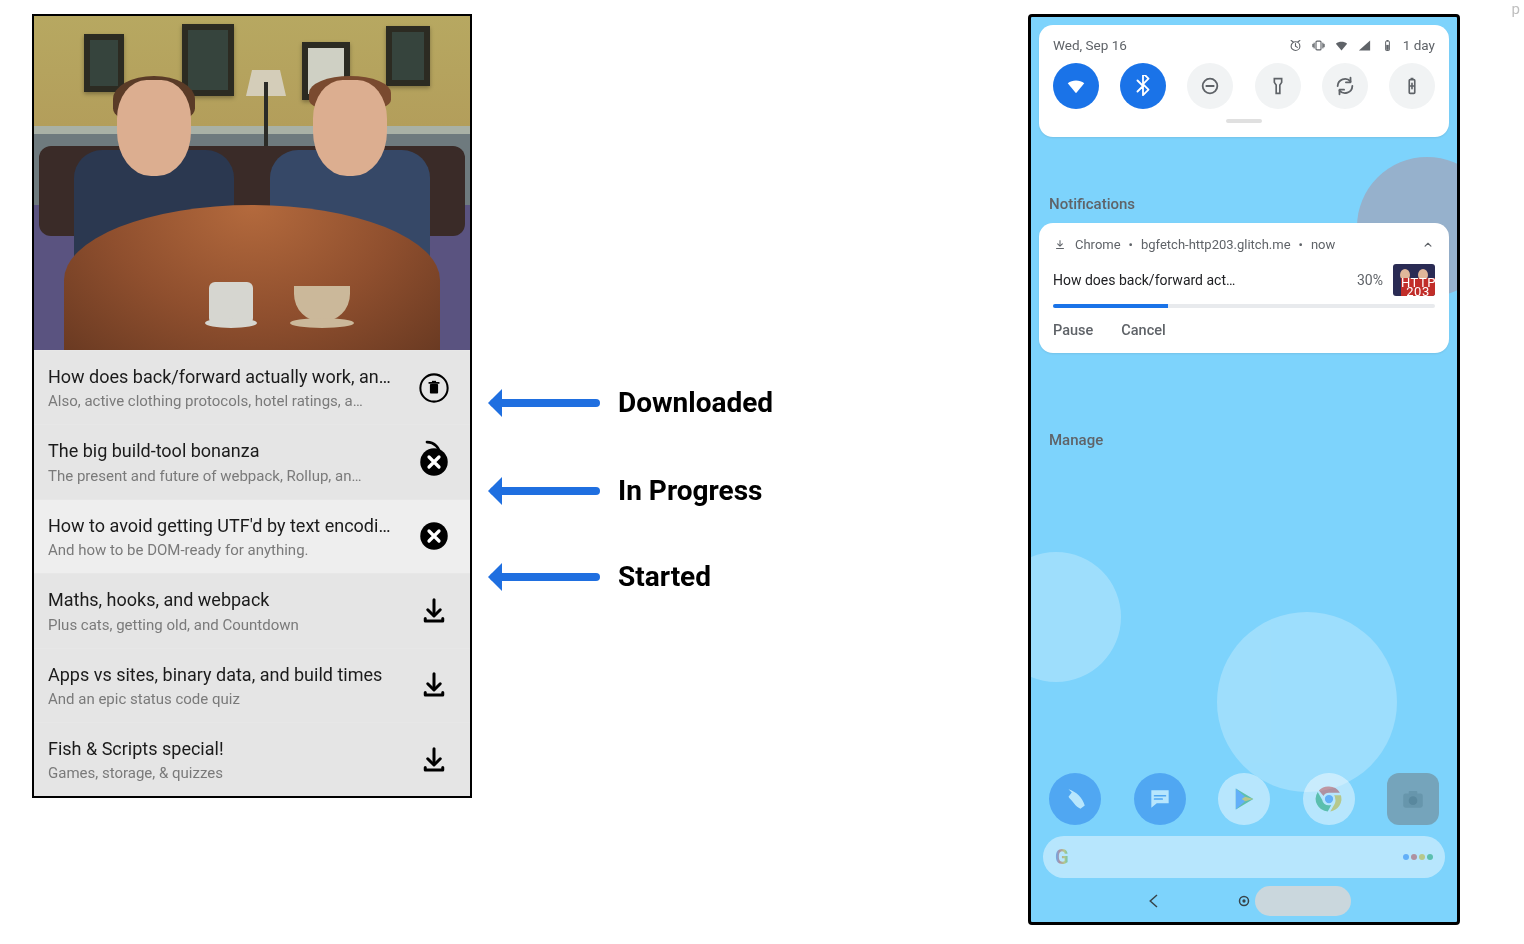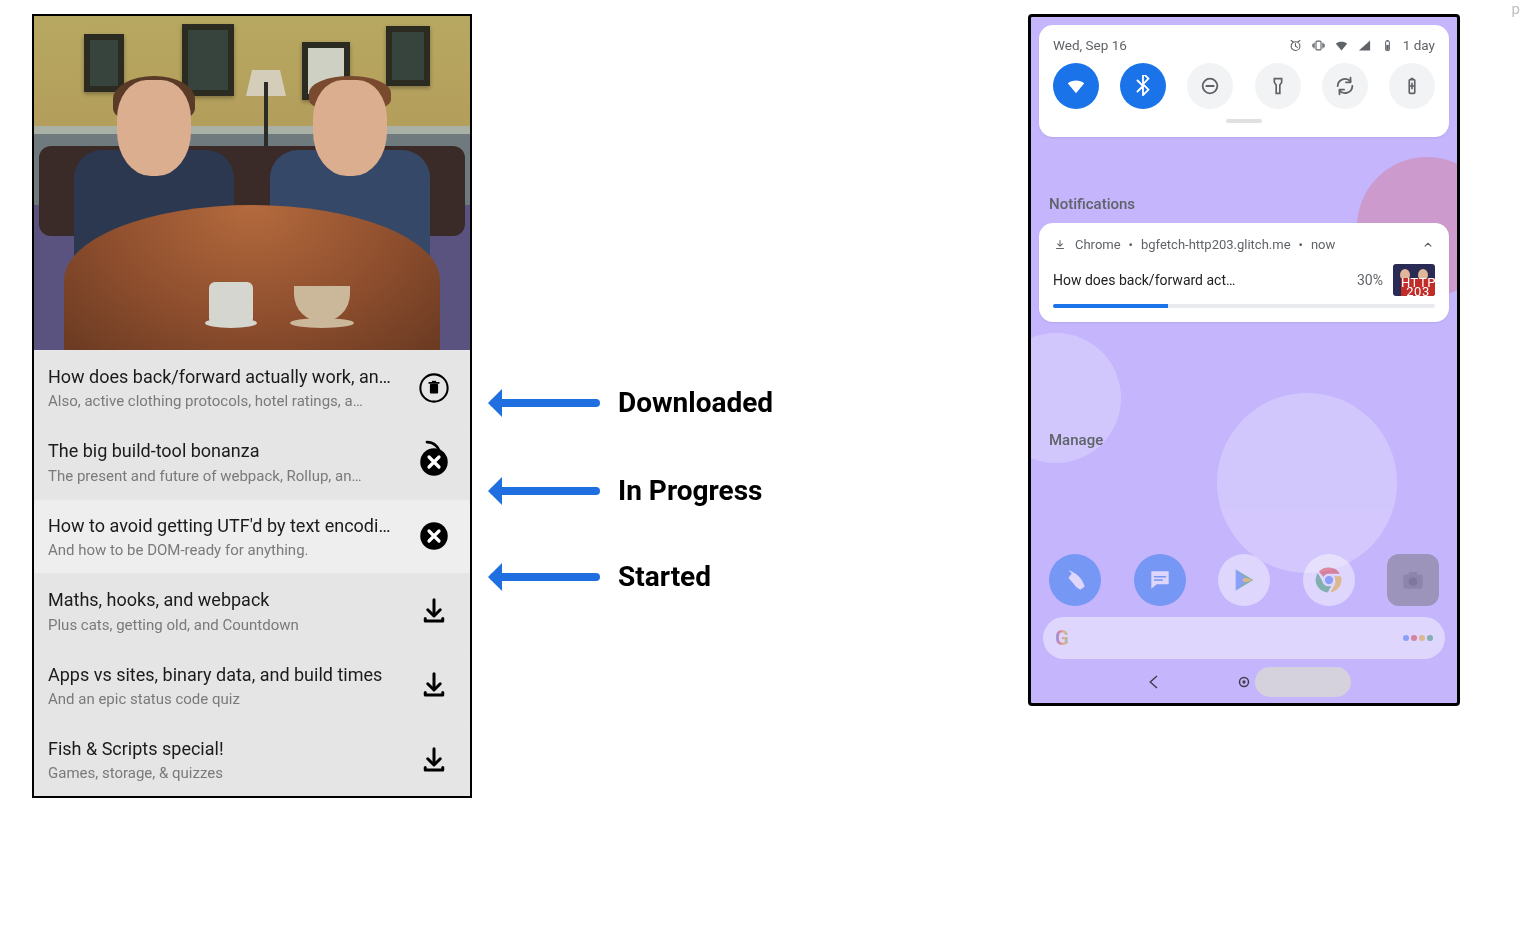--- a/index.html
+++ b/index.html
@@ -131,24 +131,24 @@
   .a1 { top: 386px; }
   .a2 { top: 474px; }
   .a3 { top: 560px; }
 
   
   .right-frame {
     position: absolute;
     right: 64px;
     top: 14px;
     width: 432px;
-    height: 692px;
+    height: 911px;
     border: 3px solid #000;
     border-radius: 4px;
-    background: #c4b5fd;
+    background: #7dd3fc;
     overflow: hidden;
   }
   .right-frame .bgblobs { position:absolute; inset:0; opacity:.25; }
   .blob { position:absolute; border-radius:50%; }
   .b1 { width:140px; height:140px; right:-40px; top:140px; background:#e24a3b; }
   .b2 { width:180px; height:180px; right:60px; bottom:130px; background:#fff; }
   .b3 { width:130px; height:130px; left:-40px; bottom:240px; background:#fff; }
 
   .qs-panel {
     position:absolute; left:8px; right:8px; top:8px;
@@ -465,20 +465,24 @@
       <div class="pct">30%</div>
       <div class="thumb">
         <span class="h1"></span>
           <span class="h2"></span>
         <div class="tlabel">HTTP 203</div>
       </div>
     </div>
     <div class="pbar">
         <div id="pbar-fill" style="width: 30%;"></div>
       </div>
+    <div class="nc-actions">
+      <span>Pause</span>
+      <span>Cancel</span>
+    </div>
   </div>
 
   <div class="manage-label">Manage</div>
 
   <div class="dock">
     <div class="app phone">
       <svg viewBox="0 0 24 24" width="26" height="26">
           <path d="M6 3c7 2 13 8 15 15l-4 3c-2-1-4-2-6-5s-4-4-5-6l3-4-3-3z" fill="#fff"></path>
         </svg>
     </div>

